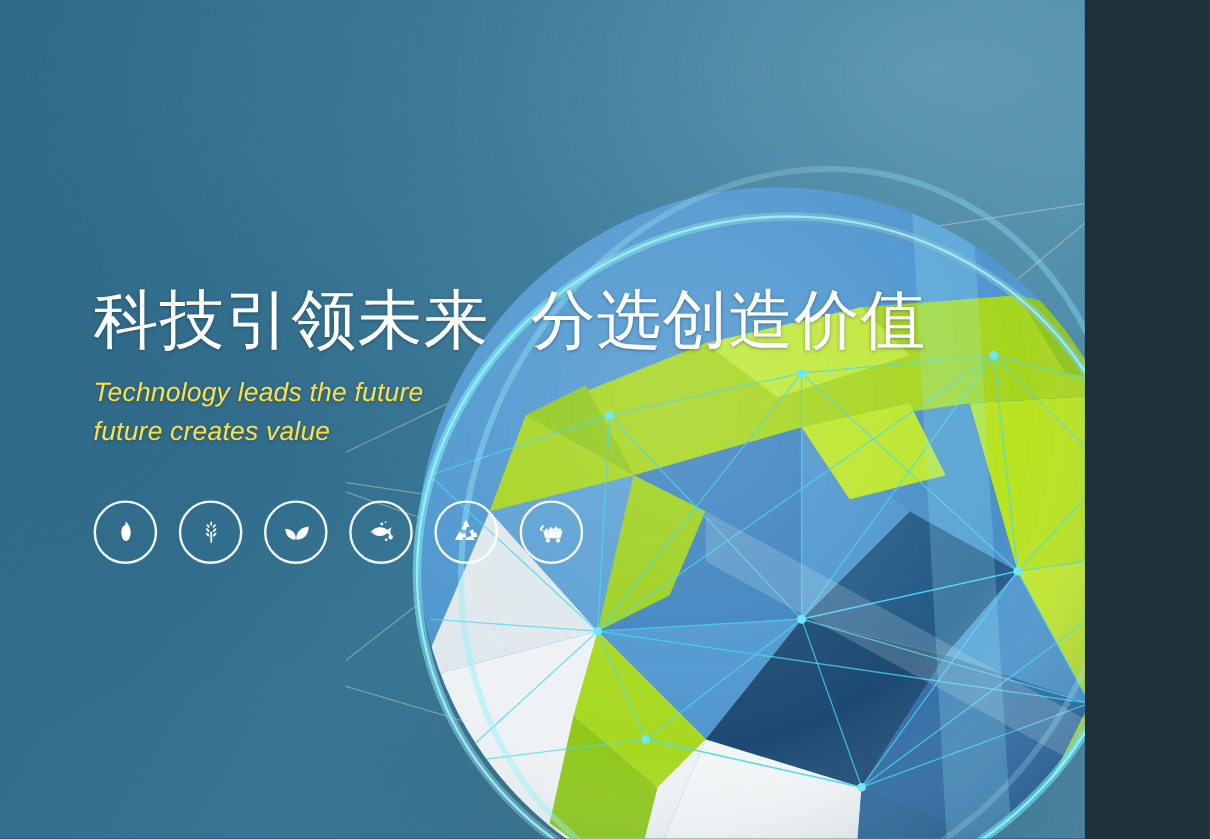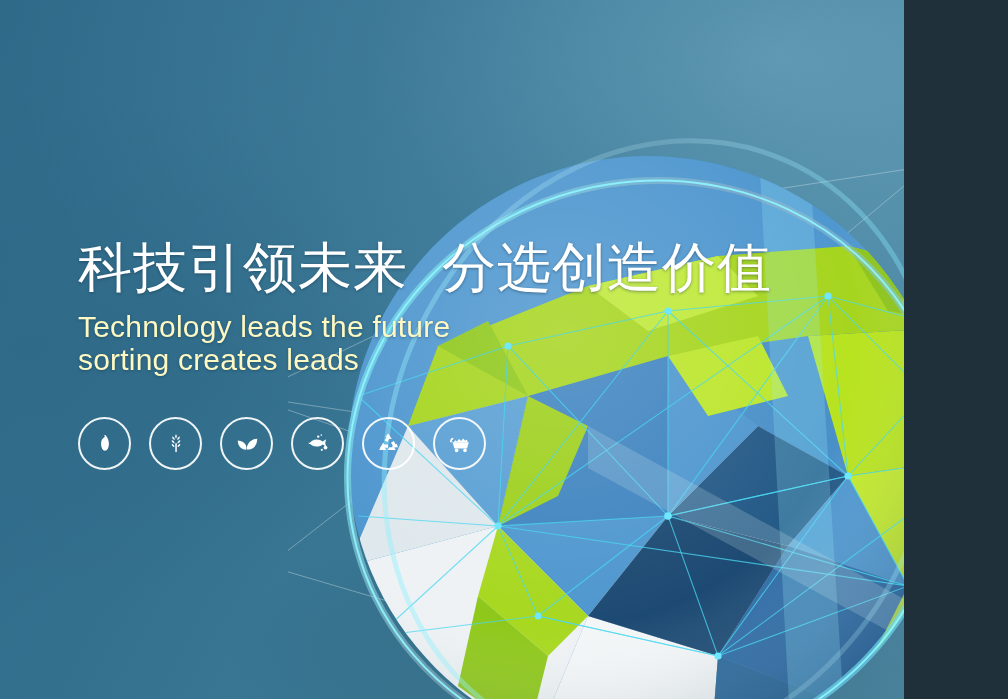--- a/index.html
+++ b/index.html
@@ -51,27 +51,28 @@
     color: #ffffff;
     font-size: 54px;
     line-height: 62px;
     font-weight: 400;
     letter-spacing: 1px;
     white-space: nowrap;
     text-shadow: 0 1px 3px rgba(15,45,65,0.45);
   }
   .headline .gap { display: inline-block; width: 34px; }
   .subline {
-    color: #fef9c3;
-    font-size: 30px;
+    color: #fde047;
+    font-size: 22px;
     line-height: 33px;
     font-weight: 400;
     letter-spacing: 0.2px;
     margin-top: 12px;
     text-shadow: 0 1px 3px rgba(15,45,65,0.40);
+    font-style: italic;
   }
   .subline div { white-space: nowrap; }
 
   
   .icon-row {
     position: absolute;
     left: 78px;
     top: 417px;
     display: flex;
     gap: 18px;
@@ -233,21 +234,21 @@
       </g>
     </svg>
   </div>
 
   <div class="copy">
     <div class="headline">
       <span>科技引领未来</span><span class="gap"></span><span>分选创造价值</span>
     </div>
     <div class="subline">
       <div>Technology leads the future</div>
-      <div>sorting creates leads</div>
+      <div>future creates value</div>
     </div>
   </div>
 
   <div class="icon-row">
 
     <div class="icon-badge">
       <svg width="26" height="26" viewBox="0 0 26 26">
         <path d="M13.6 4.2c-.9-.6-1.5.3-1 1.1.3.5.1.9-.5 1.2-1.9 1-3 3-3 6.1 0 4.2 1.6 7.2 3.9 7.2s3.9-3 3.9-7.2c0-3.6-1.4-5.9-3.3-8.4z"></path>
       </svg>
     </div>

